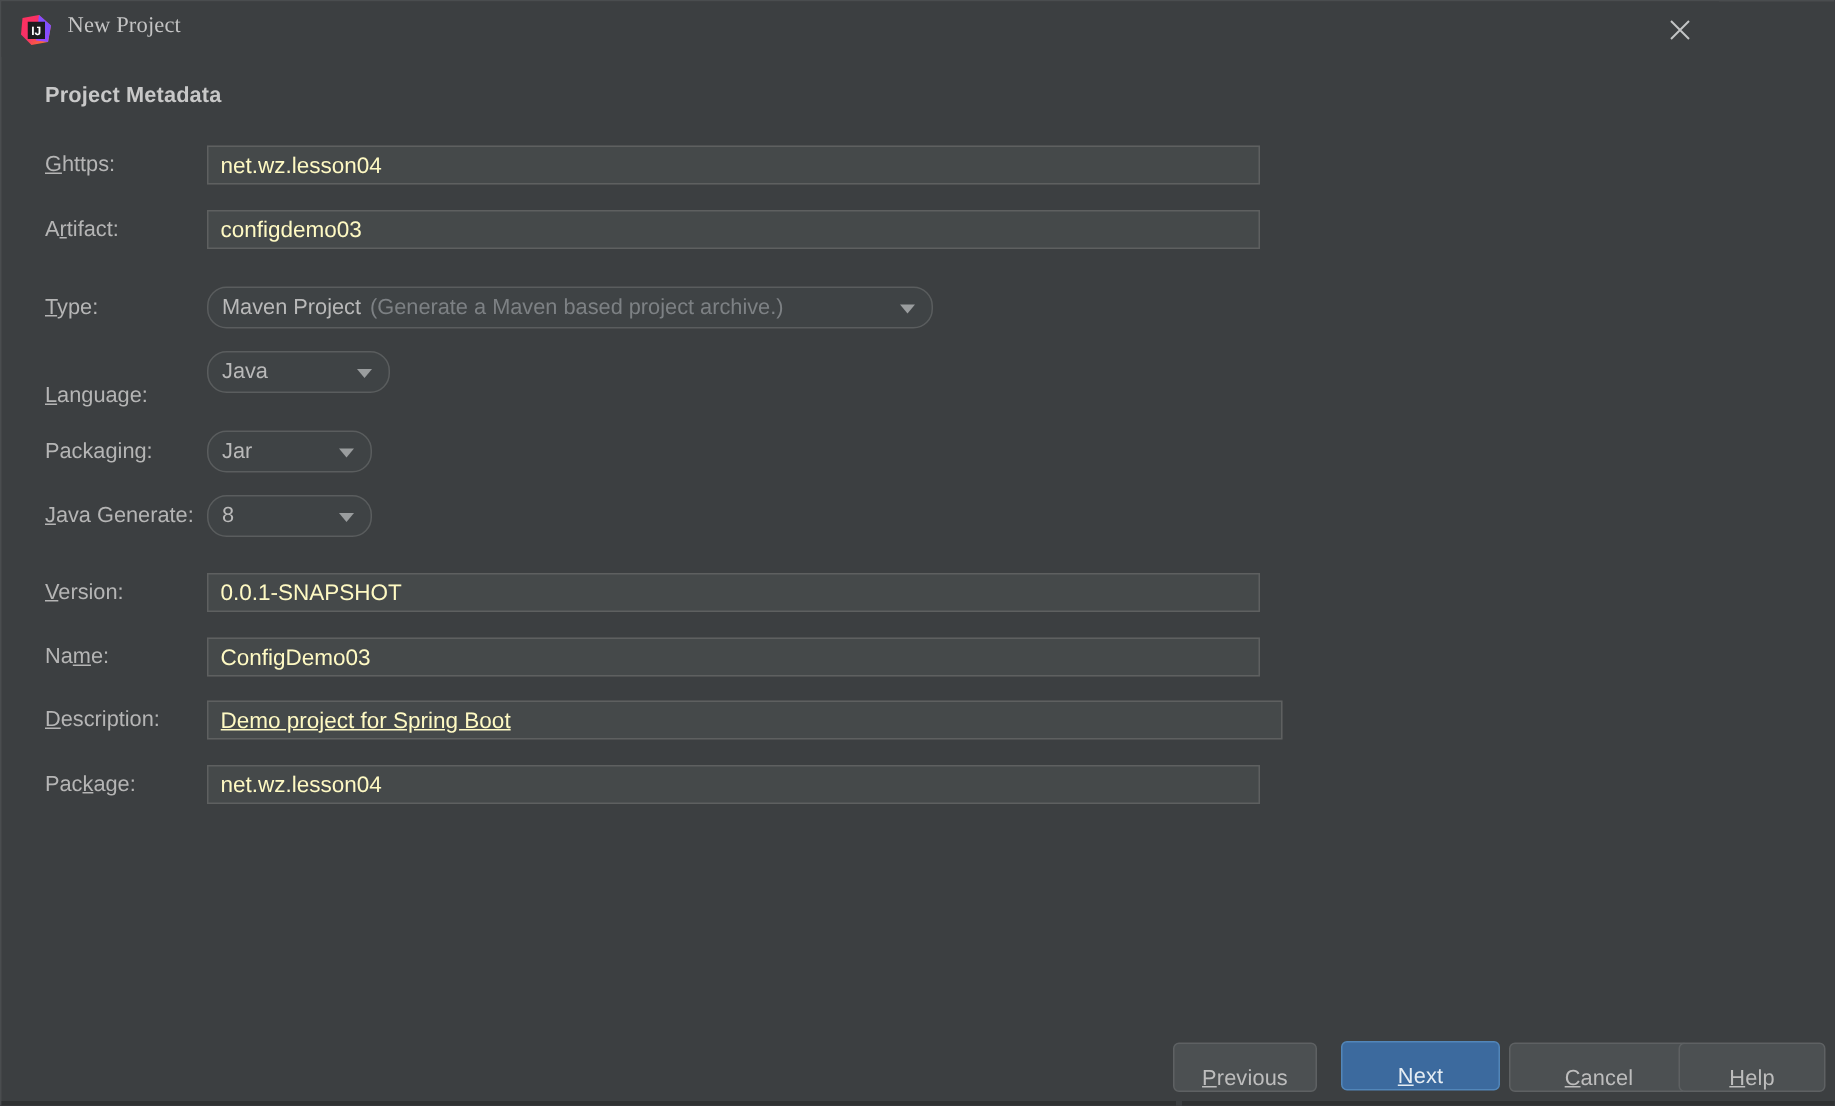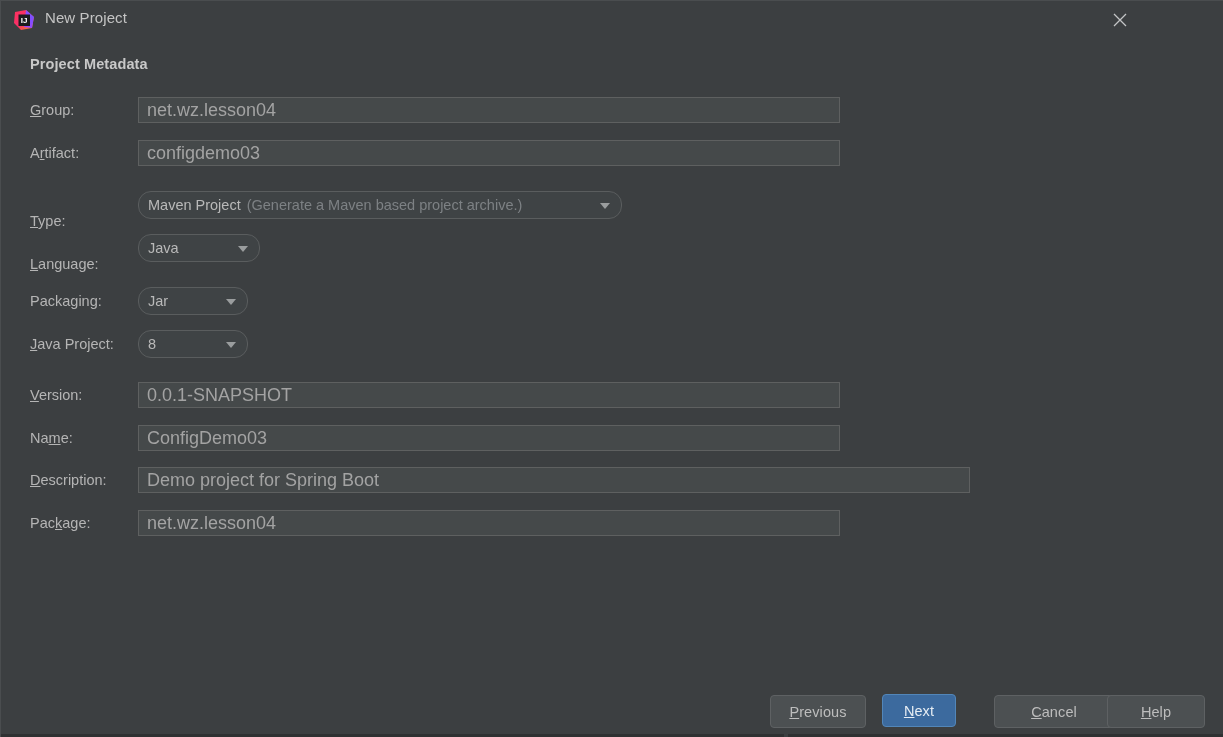--- a/index.html
+++ b/index.html
@@ -41,20 +41,21 @@
     left: 11px; top: 7px;
     width: 24px; height: 24px;
   }
   #title-text {
     position: absolute;
     left: 44px; top: 8px;
     font-size: 15px;
     color: #c4c4c4;
     letter-spacing: 0.1px;
     white-space: nowrap;
+    font-family: Liberation Serif, serif;
   }
   #close-button {
     position: absolute;
     right: 10px; top: 4px;
     width: 32px; height: 30px;
     cursor: pointer;
   }
 
   
   #section-title {
@@ -86,23 +87,23 @@
   }
 
   .text-input {
     position: absolute;
     left: 137px;
     width: 702px;
     height: 26px;
     box-sizing: border-box;
     background: #45494a;
     border: 1px solid #5e6060;
-    color: #a3a3a3;
+    color: #fef9c3;
     font-family: "Liberation Sans", sans-serif;
-    font-size: 18px;
+    font-size: 15px;
     padding: 0 0 0 8px;
     line-height: 24px;
     outline: none;
   }
 
   .combo {
     position: absolute;
     left: 137px;
     height: 28px;
     box-sizing: border-box;
@@ -144,23 +145,24 @@
     box-sizing: border-box;
     height: 33px;
     background: #4c5052;
     border: 1px solid #5e6163;
     border-radius: 4px;
     color: #bdbdbd;
     font-family: "Liberation Sans", sans-serif;
     font-size: 14.5px;
     cursor: pointer;
     display: flex;
-    align-items: center;
+    align-items: flex-end;
     justify-content: center;
     letter-spacing: 0.1px;
+    margin-left: 12px;
   }
   .btn.primary {
     background: #3c6a9e;
     border: 1px solid #5286b9;
     color: #e6edf3;
   }
   .btn u { text-decoration: underline; text-underline-offset: 1px; }
 
   
   #watermark {
@@ -223,34 +225,34 @@
       <svg width="32" height="30" viewBox="0 0 32 30">
         <path d="M10 9 L22 21 M22 9 L10 21" stroke="#c3c5c6" stroke-width="1.3" fill="none"></path>
       </svg>
     </span>
   </div>
 
   <div id="section-title">Project Metadata</div>
 
   <div class="row" style="top:96px">
     <label class="field-label" style="top:0">
-      <span></span><u>G</u><span>roup:</span>
+      <span></span><u>G</u><span>https:</span>
     </label>
     <input class="text-input" type="text" style="width: 702px;" value="net.wz.lesson04">
   </div>
 
   <div class="row" style="top:139px">
     <label class="field-label" style="top:0">
       <span>A</span><u>r</u><span>tifact:</span>
     </label>
     <input class="text-input" type="text" style="width: 702px;" value="configdemo03">
   </div>
 
   <div class="row" style="top:190px;height:28px">
-    <label class="field-label" style="top:17px">
+    <label class="field-label" style="top:1px">
       <span></span><u>T</u><span>ype:</span>
     </label>
     <div class="combo" style="width:484px">
       <span class="combo-text">Maven Project</span>
       <span class="combo-hint">(Generate a Maven based project archive.)</span>
       <span class="arrow"></span>
     </div>
   </div>
 
   <div class="row" style="top:233px;height:28px">
@@ -268,21 +270,21 @@
       <span>Packa</span><u>g</u><span>ing:</span>
     </label>
     <div class="combo" style="width:110px">
       <span class="combo-text">Jar</span>
       <span class="arrow"></span>
     </div>
   </div>
 
   <div class="row" style="top:329px;height:28px">
     <label class="field-label" style="top:1px">
-      <span></span><u>J</u><span>ava Project:</span>
+      <span></span><u>J</u><span>ava Generate:</span>
     </label>
     <div class="combo" style="width:110px">
       <span class="combo-text">8</span>
       <span class="arrow"></span>
     </div>
   </div>
 
   <div class="row" style="top:381px">
     <label class="field-label" style="top:0">
       <span></span><u>V</u><span>ersion:</span>
@@ -294,34 +296,34 @@
     <label class="field-label" style="top:0">
       <span>Na</span><u>m</u><span>e:</span>
     </label>
     <input class="text-input" type="text" style="width: 702px;" value="ConfigDemo03">
   </div>
 
   <div class="row" style="top:466px">
     <label class="field-label" style="top:0">
       <span></span><u>D</u><span>escription:</span>
     </label>
-    <input class="text-input" type="text" style="width: 832px;" value="Demo project for Spring Boot">
+    <input class="text-input" type="text" style="width: 717px; text-decoration: underline;" value="Demo project for Spring Boot">
   </div>
 
   <div class="row" style="top:509px">
     <label class="field-label" style="top:0">
       <span>Pac</span><u>k</u><span>age:</span>
     </label>
     <input class="text-input" type="text" style="width: 702px;" value="net.wz.lesson04">
   </div>
 
   <div class="btn" style="left:769px;top:694px;width:96px">
     <span><span></span><u>P</u><span>revious</span></span>
   </div>
-  <div class="btn primary" style="left:881px;top:693px;width:74px">
+  <div class="btn primary" style="left:881px;top:693px;width:106px">
     <span><span></span><u>N</u><span>ext</span></span>
   </div>
   <div class="btn" style="left:993px;top:694px;width:120px">
     <span><span></span><u>C</u><span>ancel</span></span>
   </div>
   <div class="btn" style="left:1106px;top:694px;width:98px">
     <span><span></span><u>H</u><span>elp</span></span>
   </div>
 
 

